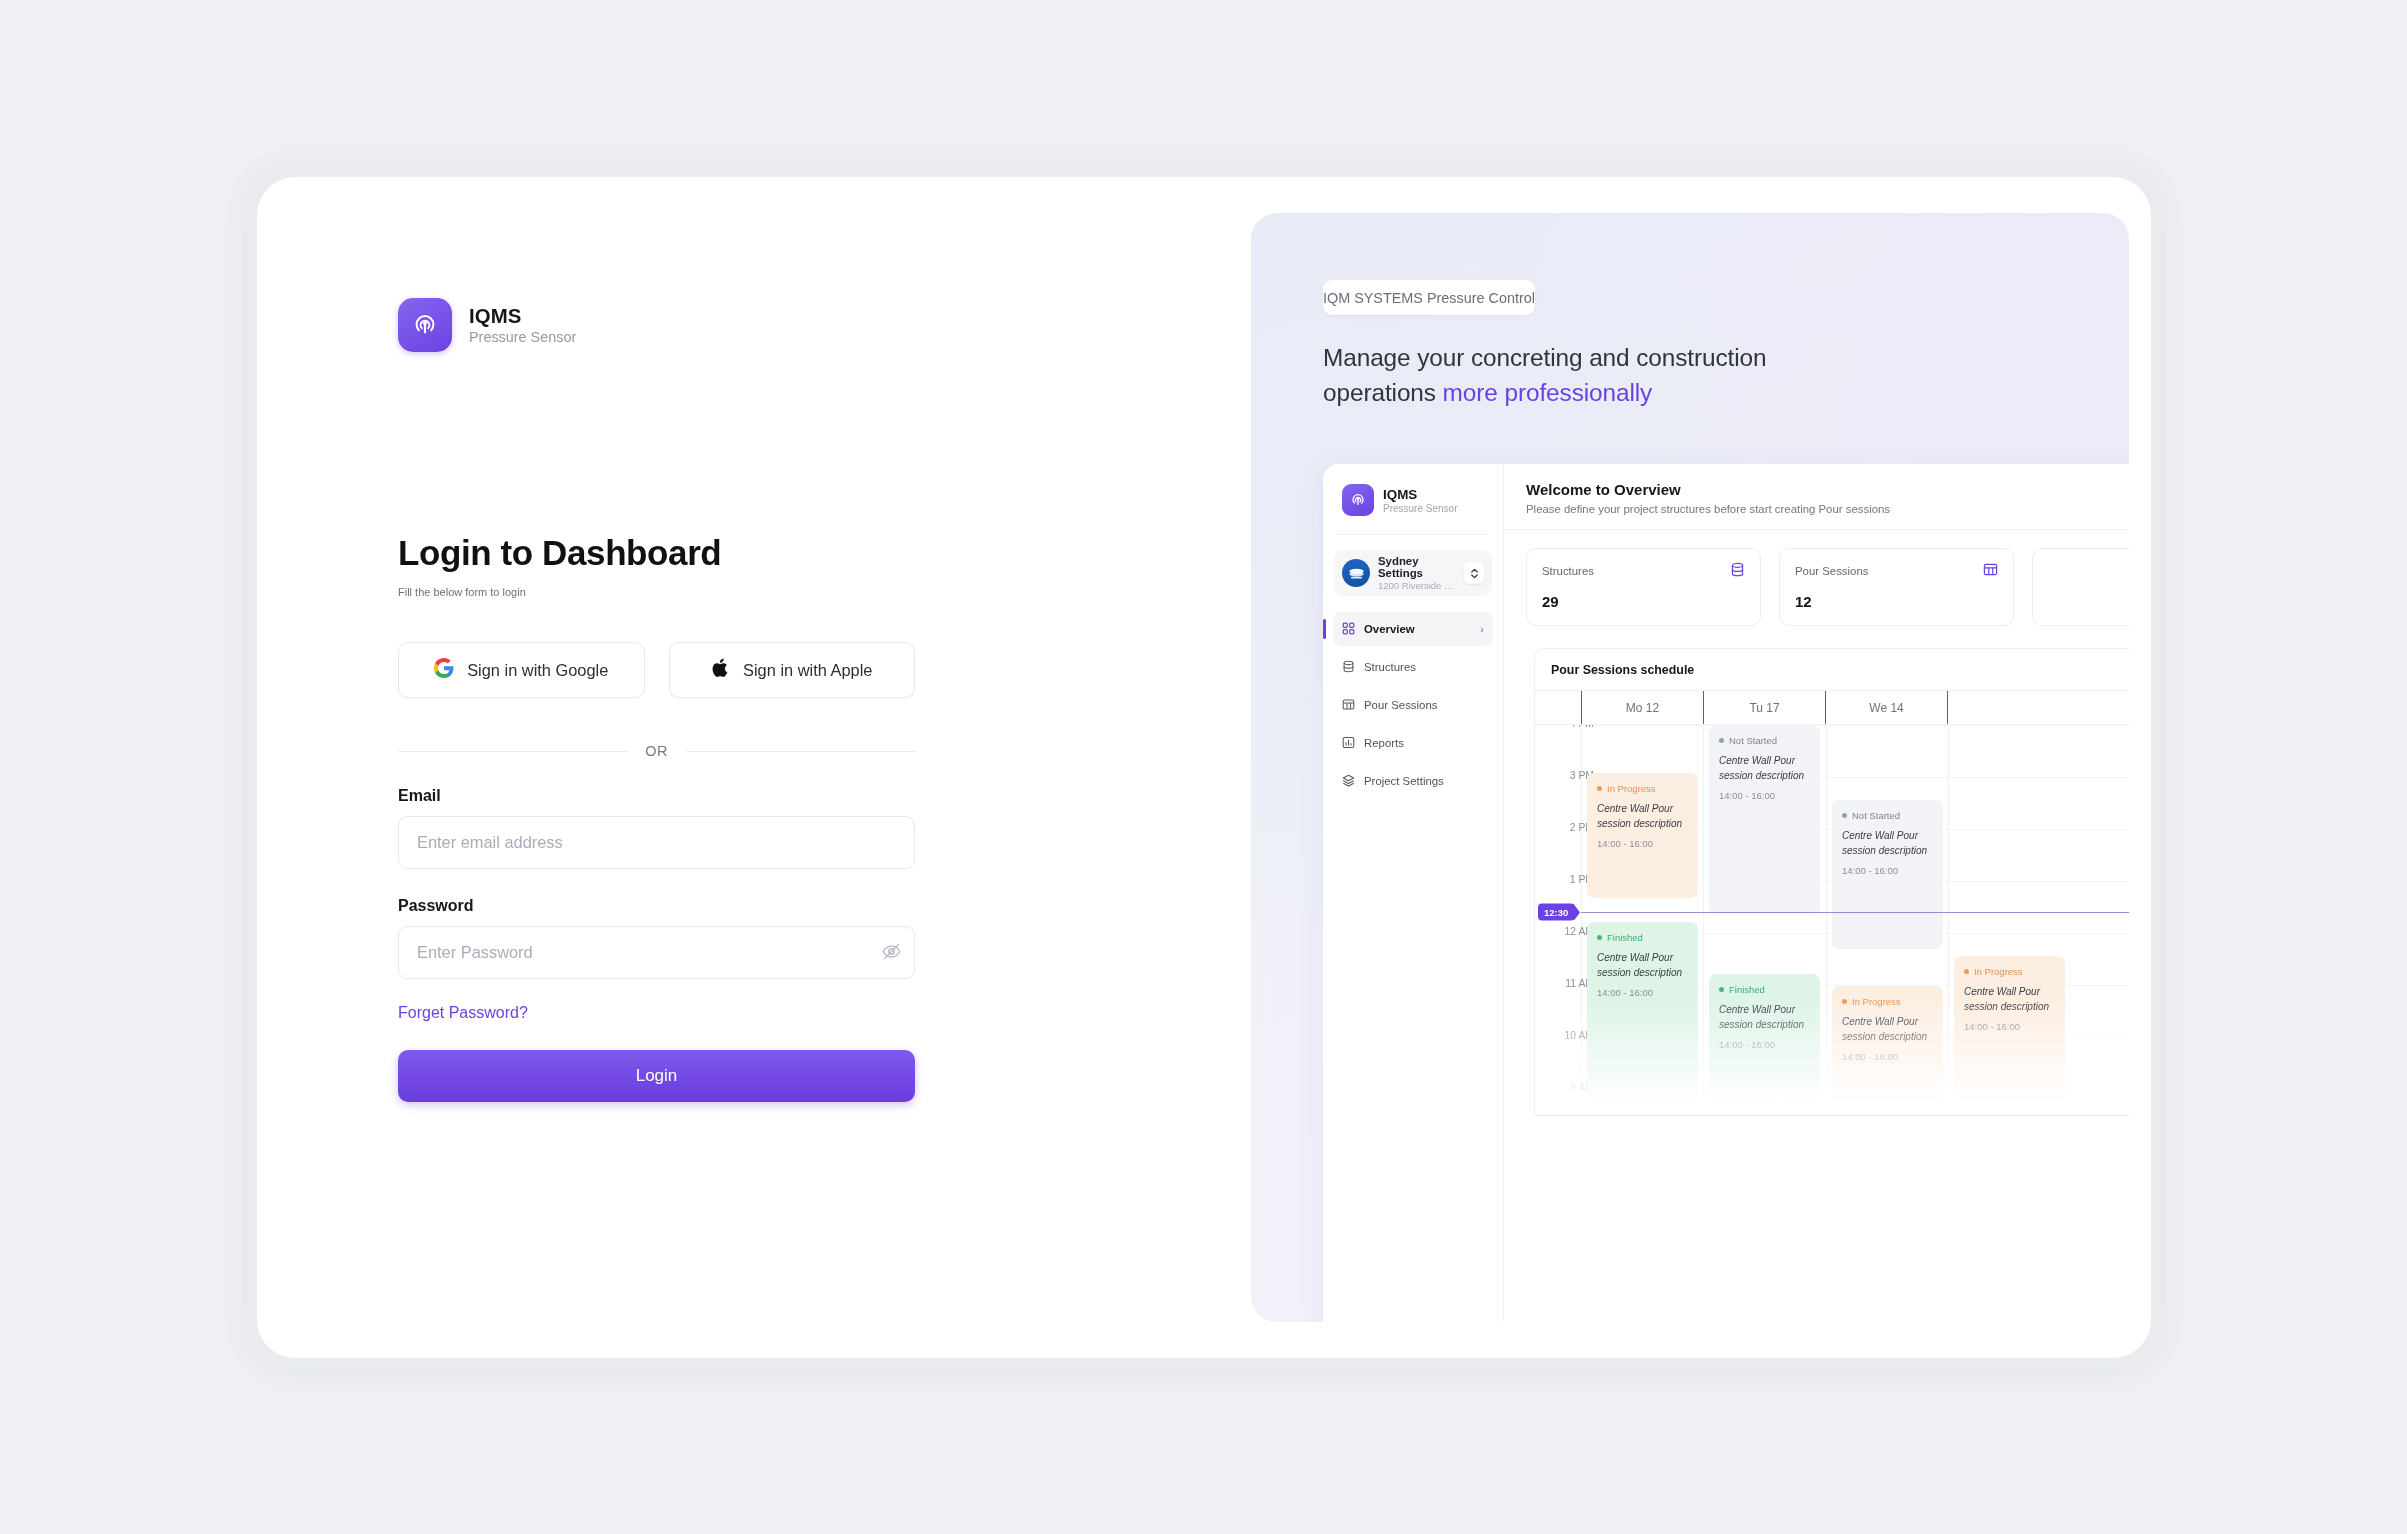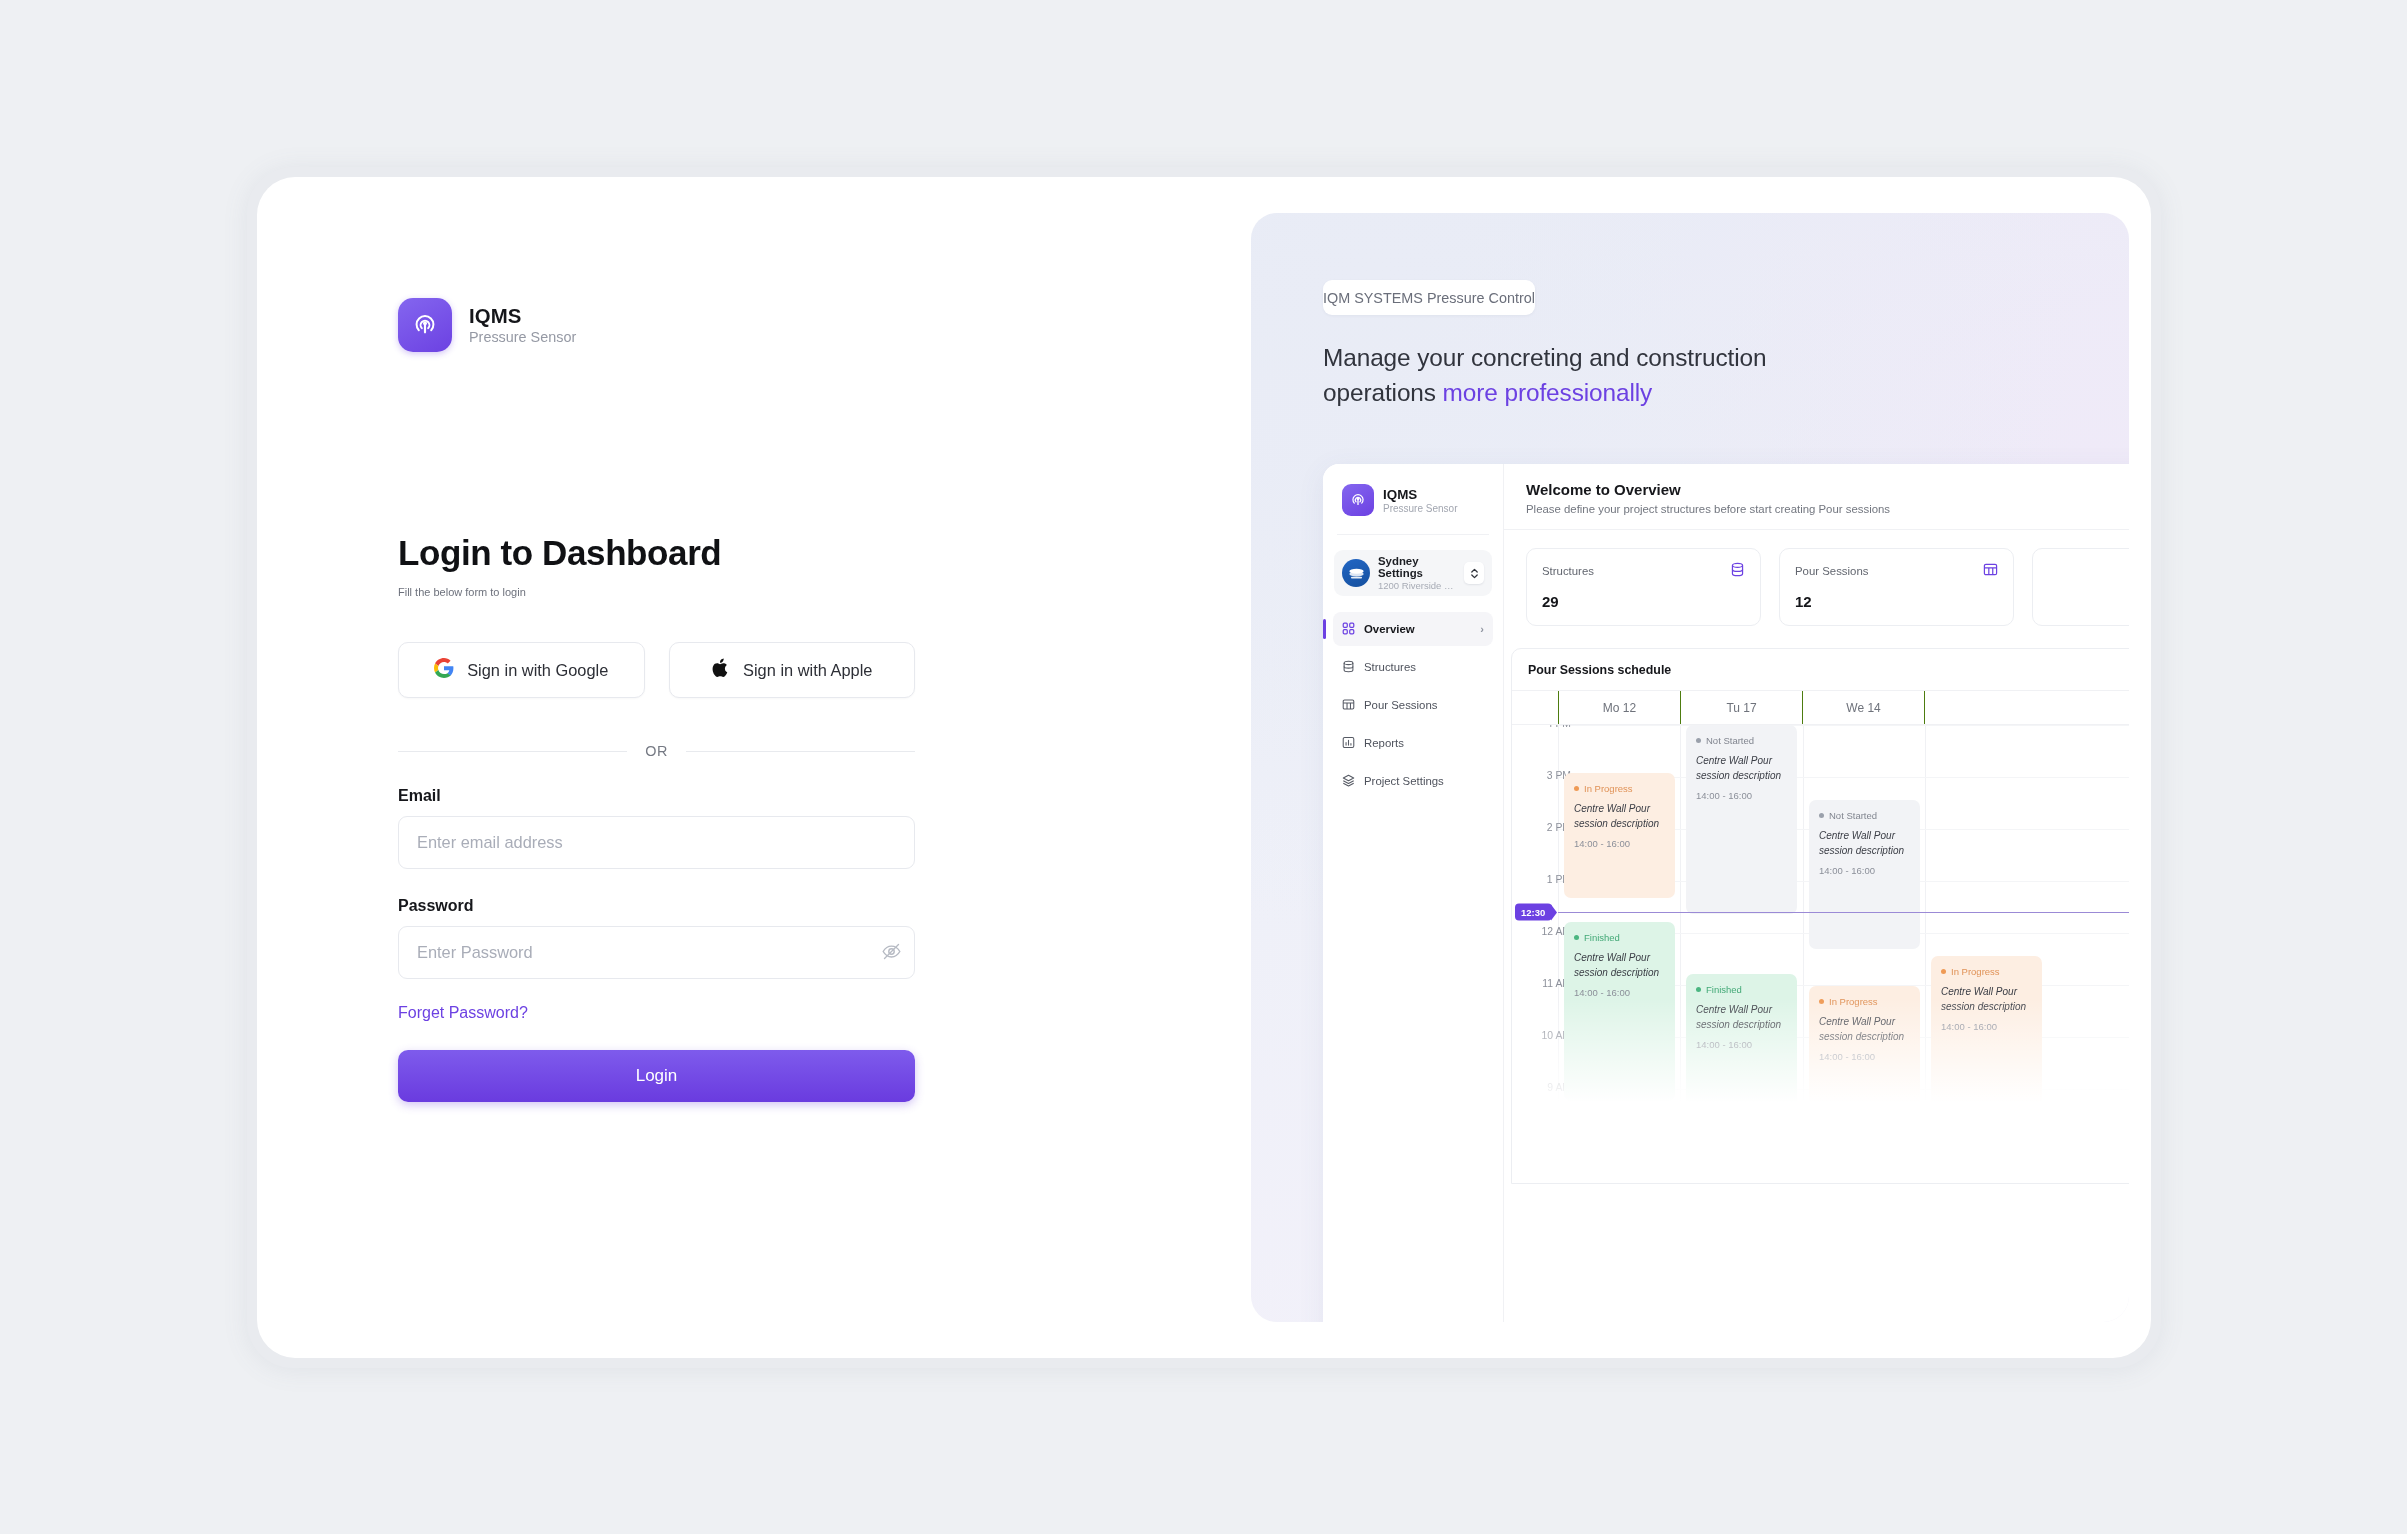--- a/index.html
+++ b/index.html
@@ -270,26 +270,26 @@
     border-radius: 10px;
     padding: 13px 15px 15px;
     background: #fff;
   }
   .stat-top { display: flex; align-items: center; justify-content: space-between; }
   .stat-label { font-size: 11.4px; color: #62666f; }
   .stat-value { font-size: 15px; font-weight: bold; color: #15161a; margin-top: 13px; }
 
   
   .sched {
-    margin: 0 0 0 7px;
+    margin: 0 0 0 30px;
     border: 1px solid #eceef2;
     border-top-left-radius: 10px;
     border-top-right-radius: 10px;
     overflow: hidden;
-    height: 536px;
+    height: 468px;
     position: relative;
     background: #fff;
   }
   .sched-title { padding: 14px 0 13px 16px; font-size: 12.4px; font-weight: bold; color: #16171b; }
   .sched-grid { position: relative; border-top: 1px solid #f0f1f4; height: 426px; }
 
   .day-head { display: flex; height: 34px; border-bottom: 1px solid #f0f1f4; }
   .gutter { width: 46px; flex: none; }
   .day-col-head {
     width: 122px; flex: none;

